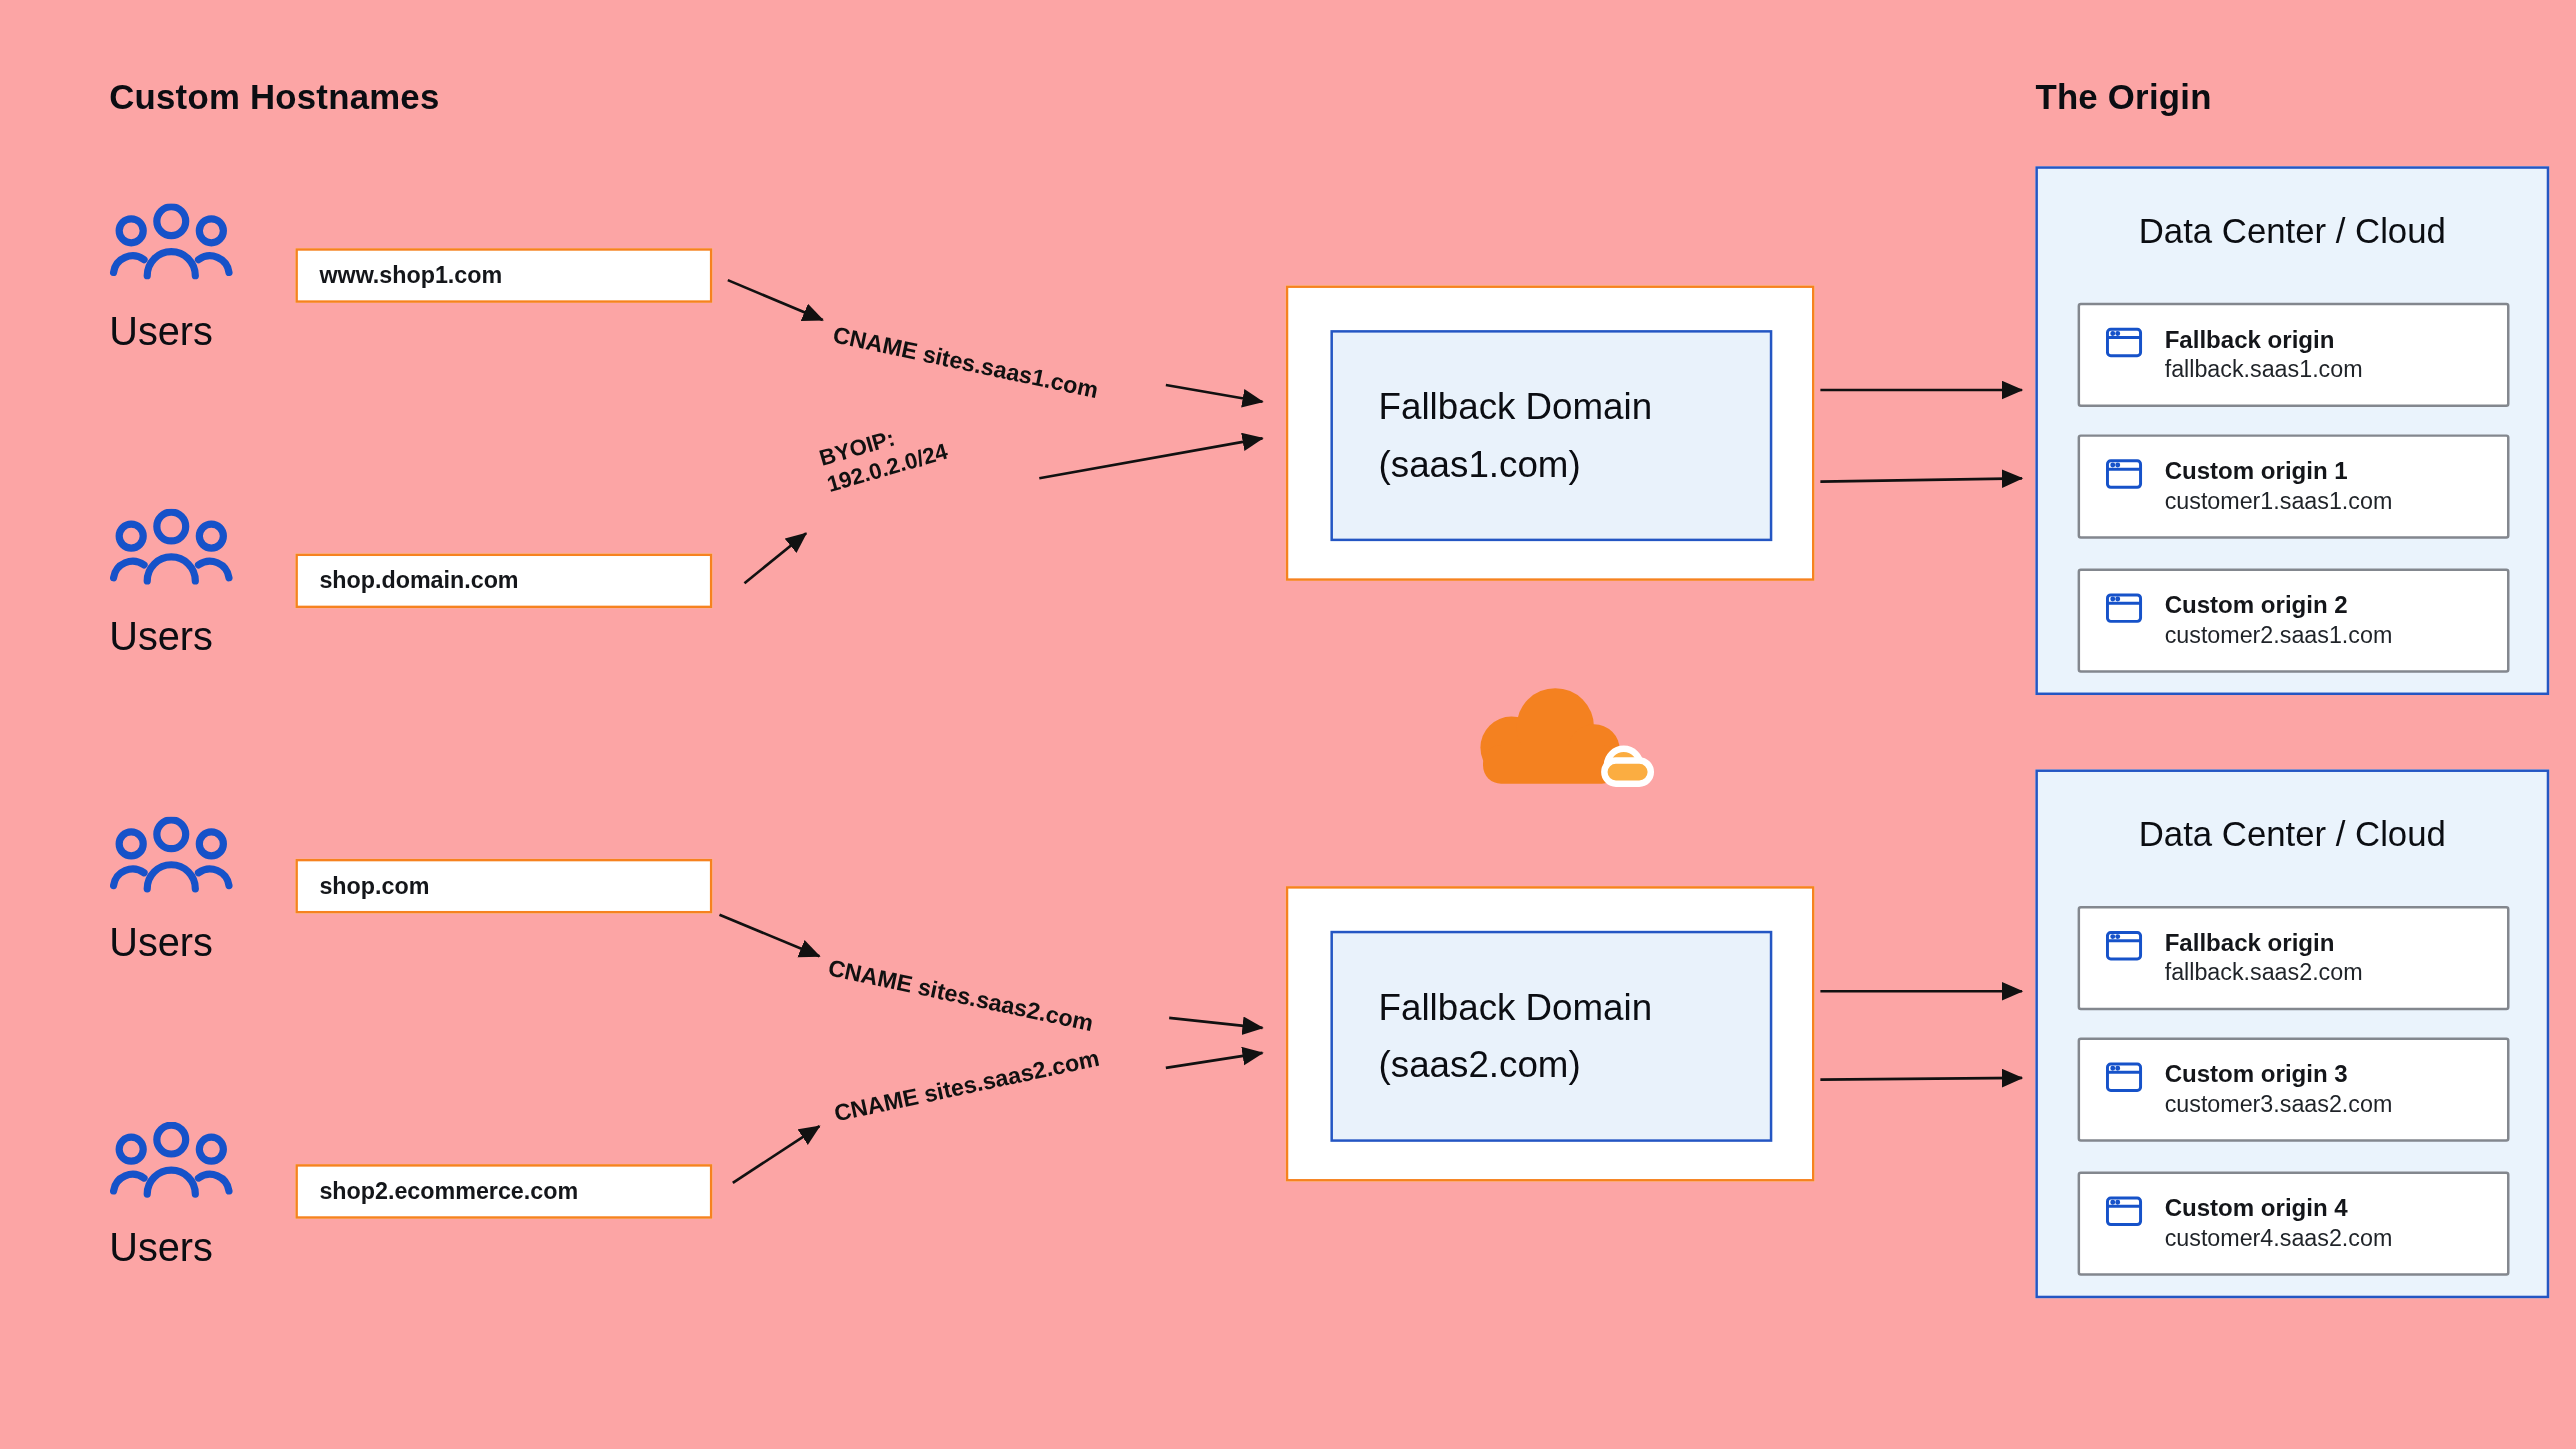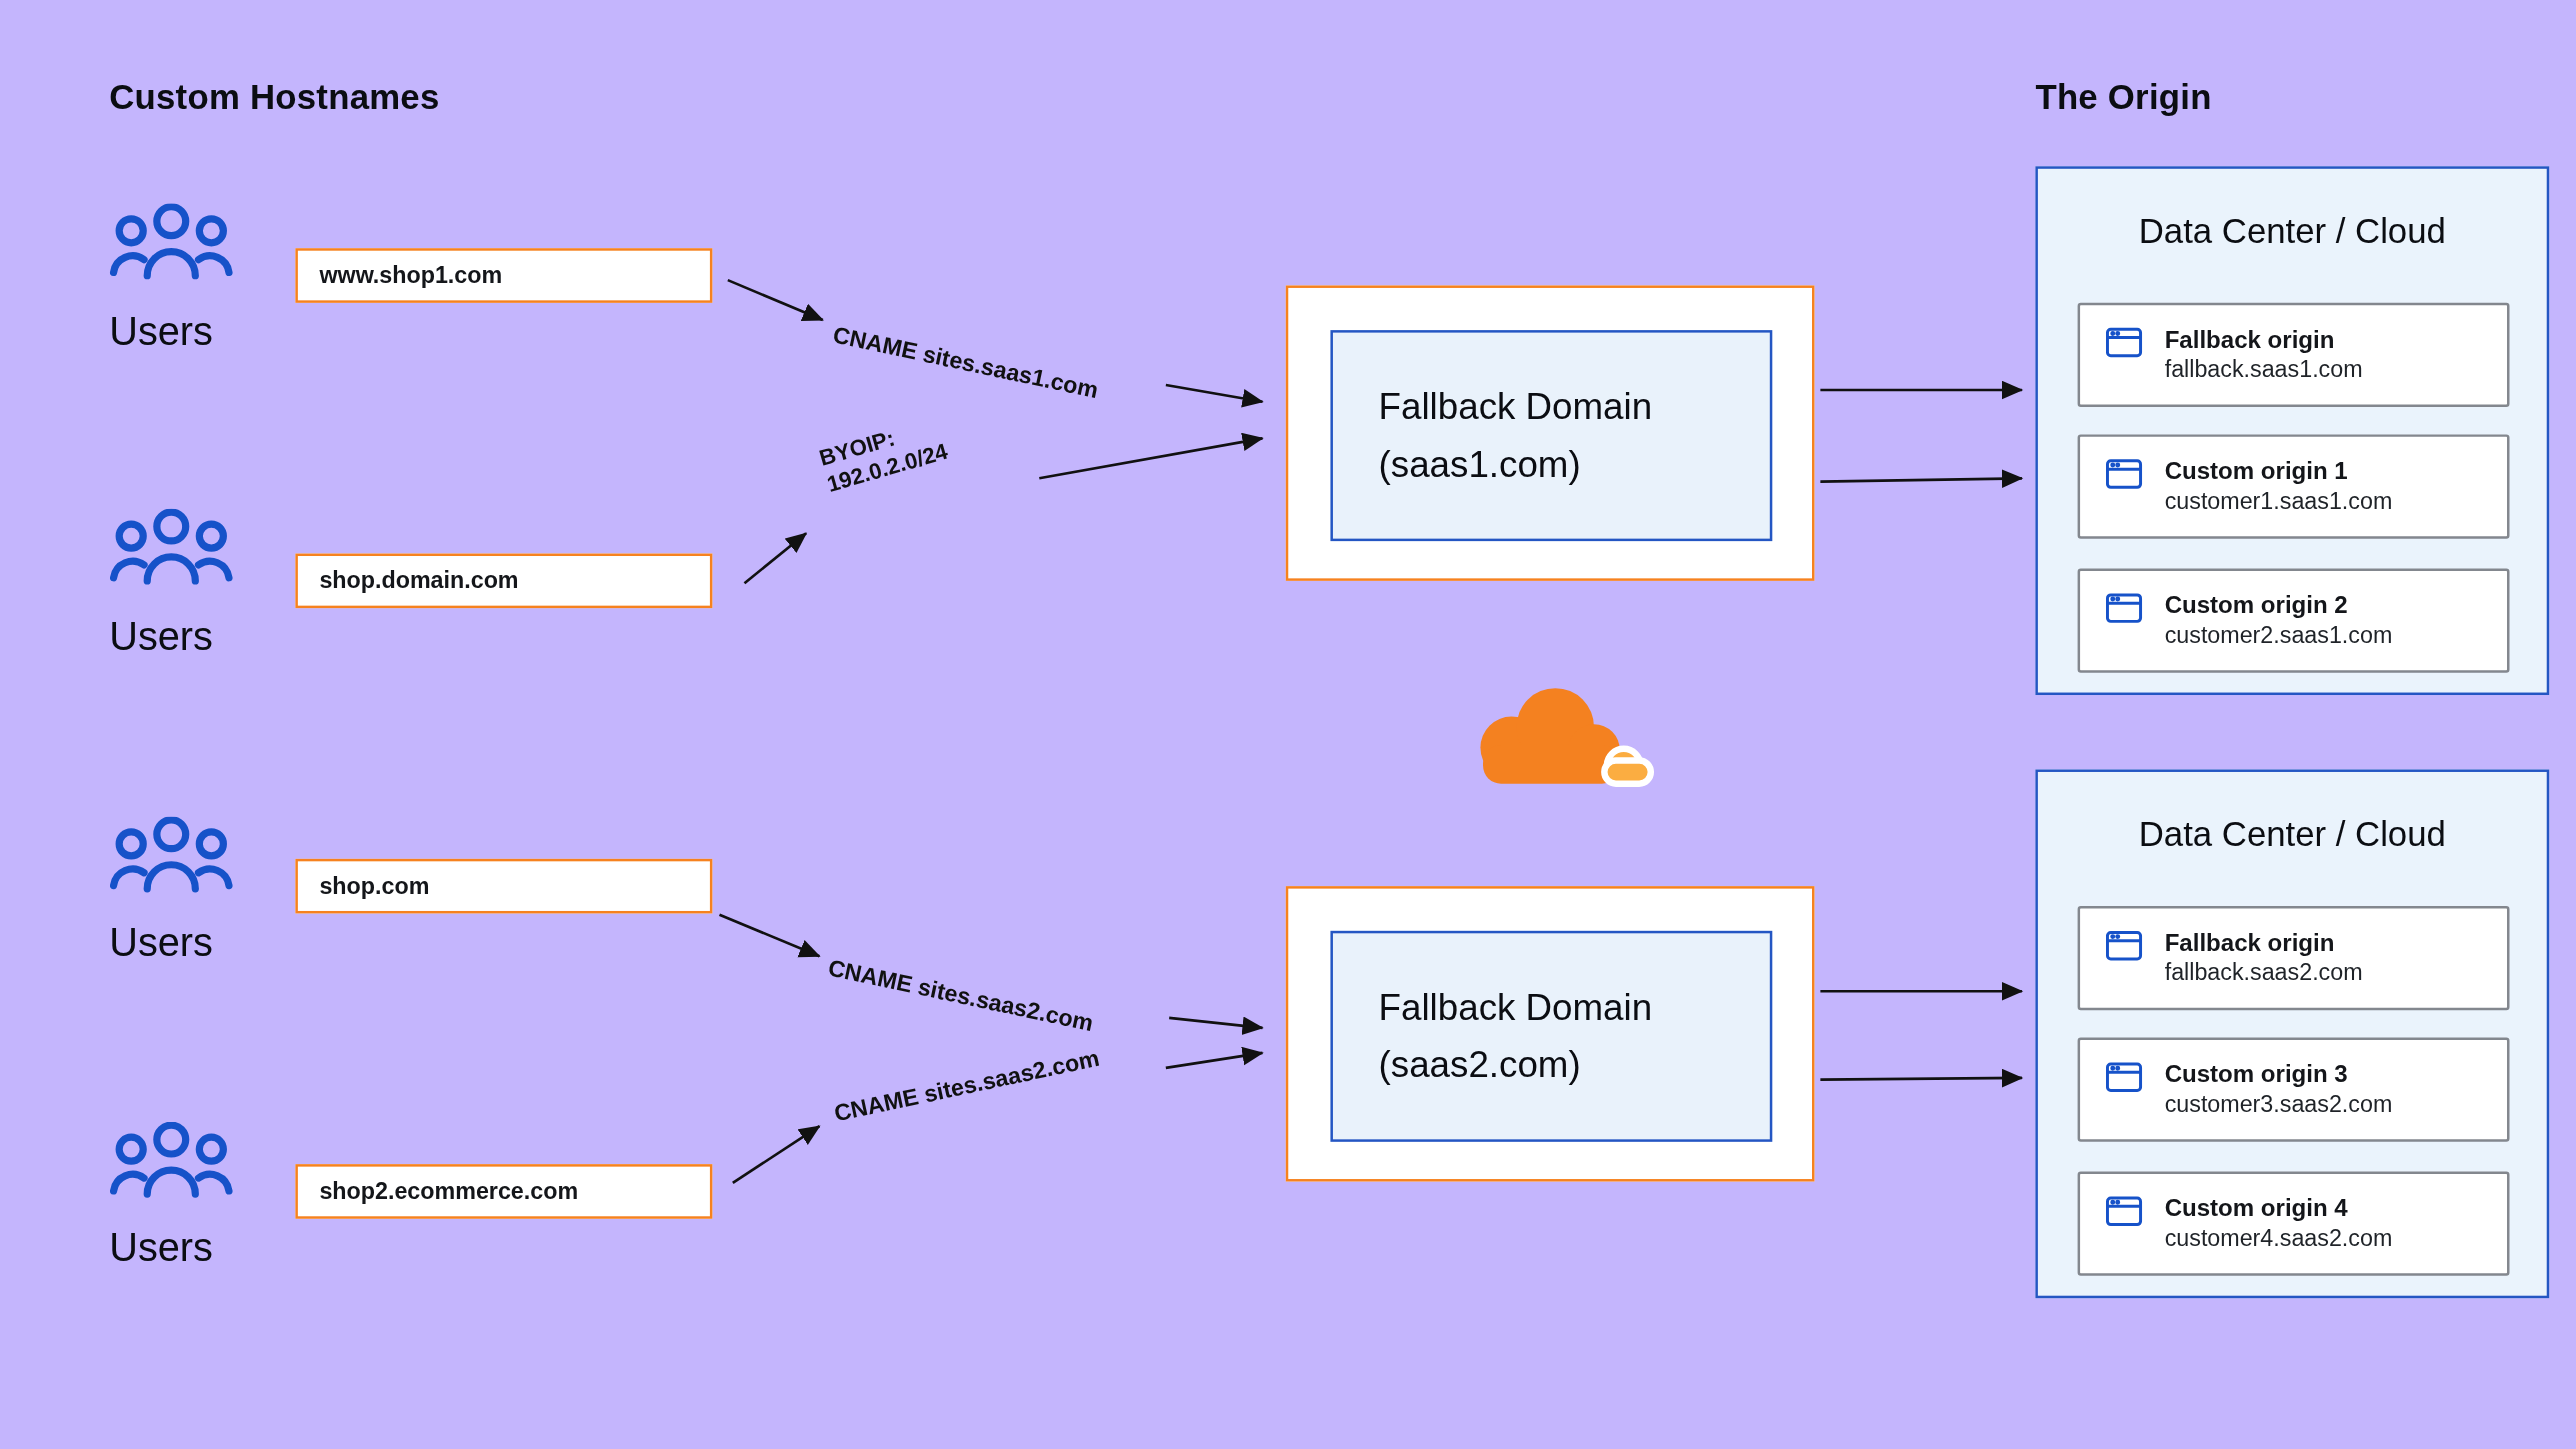--- a/index.html
+++ b/index.html
@@ -1,16 +1,16 @@
 <!DOCTYPE html>
 <html style="font-size:10.7px"><head>
 <meta charset="utf-8">
 <style>
   html,body{margin:0;padding:0;background:#ffffff;}
-  .viewport{position:relative;width:2576px;height:1449px;background:#c4b5fd;overflow:hidden;}
+  .viewport{position:relative;width:2576px;height:1449px;background:#fca5a5;overflow:hidden;}
   .stage{
     position:relative;width:1038px;height:584px;
     transform:scale(2.4822);transform-origin:0 0;
     font-family:"Liberation Sans",sans-serif;color:#0b0d12;
   }
   .abs{position:absolute;}
   .heading{font-size:14px;font-weight:700;color:#0b0d12;letter-spacing:0.1px;}
   .users-label{font-size:16px;font-weight:500;color:#0b0d12;}
   .host-box{
     position:absolute;width:168px;height:21.5px;border:1.3px solid #f6821f;background:#ffffff;

